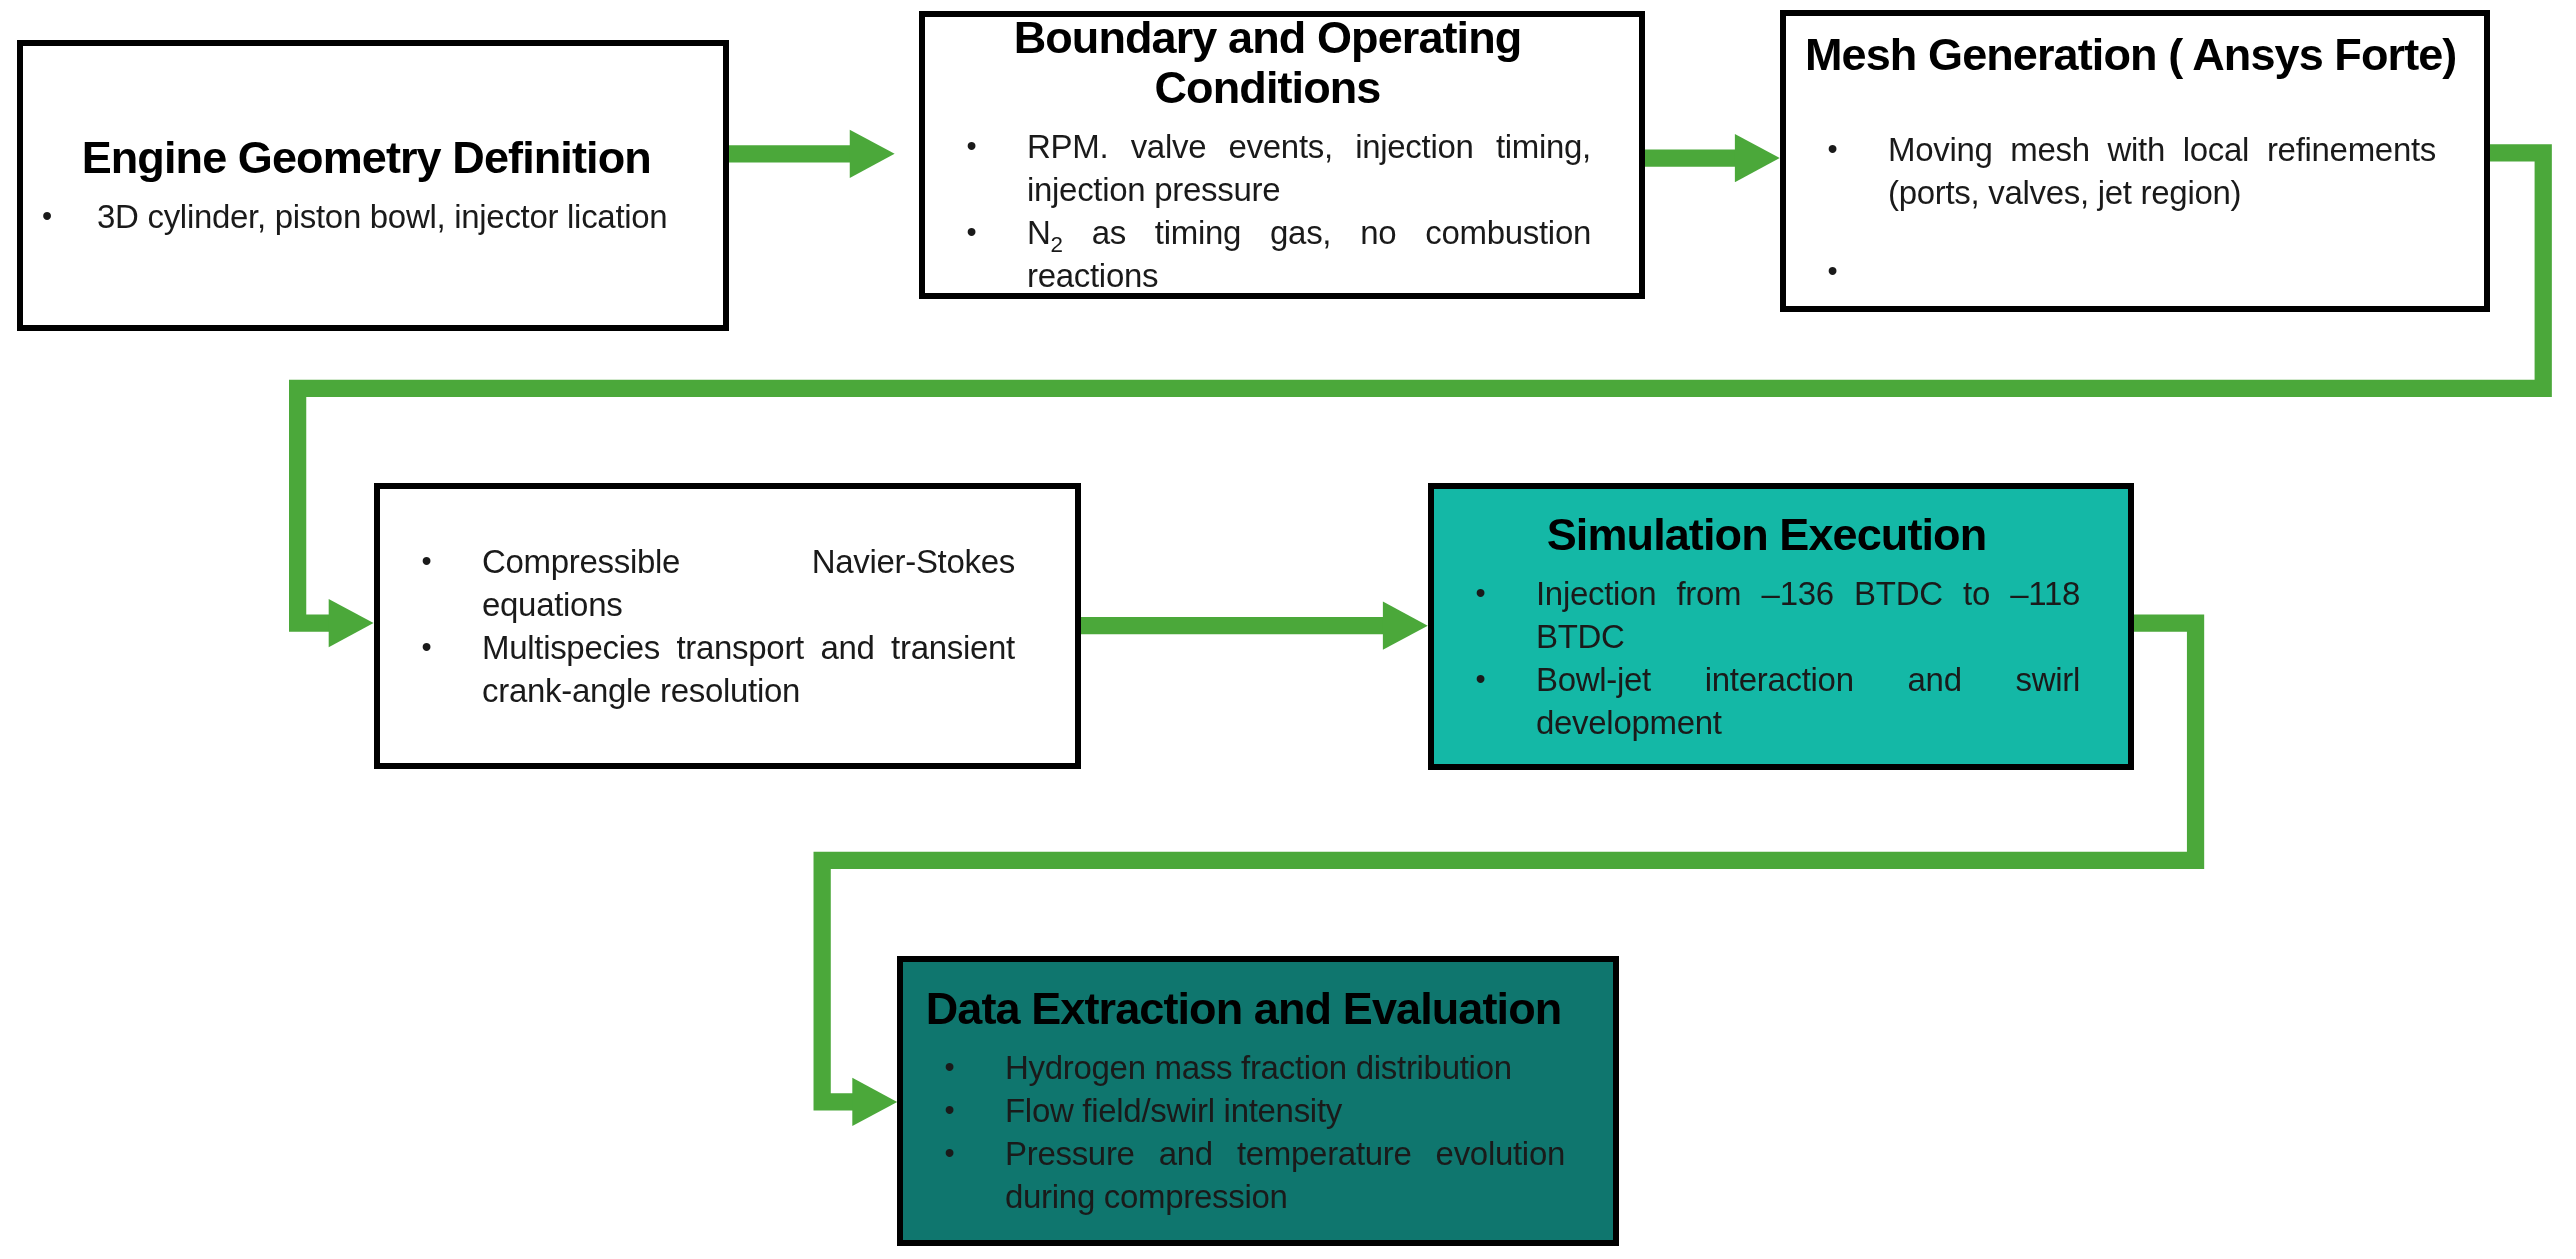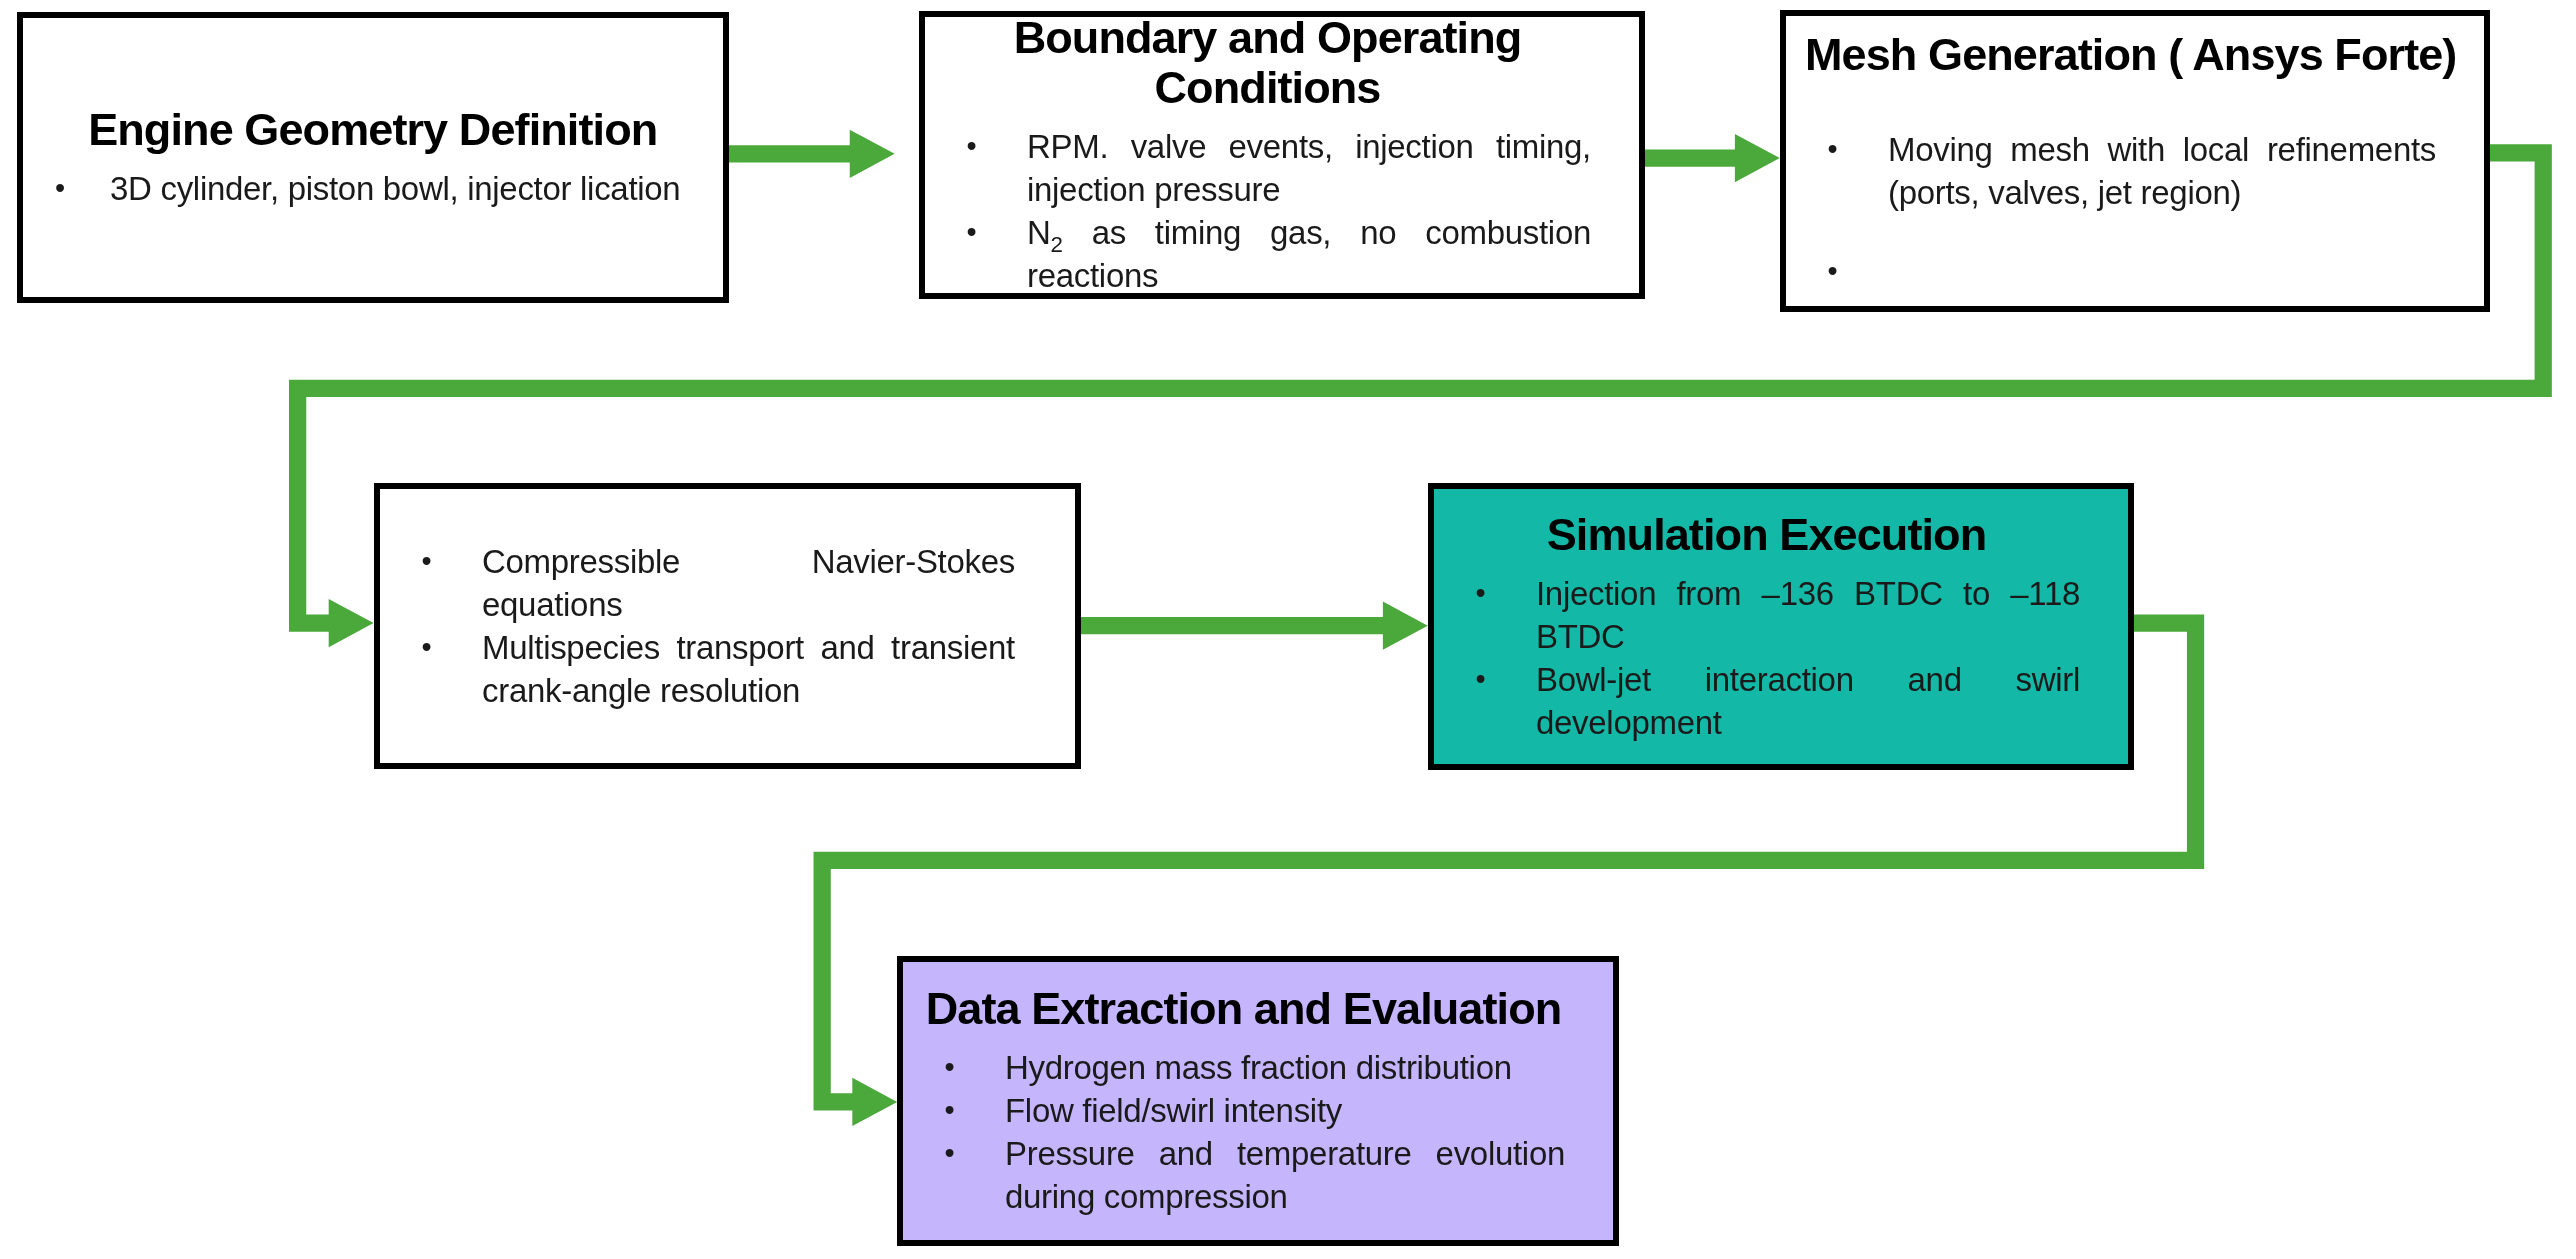--- a/index.html
+++ b/index.html
@@ -25,21 +25,21 @@
   }
   .box {
     position: absolute;
     background: #ffffff;
     border: 6px solid #000000;
     display: flex;
     flex-direction: column;
     justify-content: center;
     padding: 8.6px 48px 8.6px 19px;
   }
-  .box.p-tight { padding-left: 15px; padding-right: 15.5px; }
+  .box.p-tight { padding-left: 2px; padding-right: 15.5px; margin-top: 28px; }
   .title {
     font-size: 45px;
     font-weight: bold;
     letter-spacing: -0.9px;
     line-height: 50px;
     text-align: center;
     color: #000000;
     margin-bottom: 12px;
     white-space: nowrap;
   }
@@ -160,21 +160,21 @@
     </div>
     <div class="bullet">
       <span class="marker">•</span>
       <span class="btext">
         <span class="bline" style="display:block">Bowl-jet interaction and swirl</span>
         <span class="bline" style="display:block">development</span>
       </span>
     </div>
   </div>
 
-  <div class="box" style="left: 897px; top: 956px; width: 722px; height: 290px; border-color: rgb(0, 0, 0); background: #c4b5fd;">
+  <div class="box" style="left: 897px; top: 956px; width: 722px; height: 290px; border-color: rgb(0, 0, 0); background: #0f766e;">
     <div class="title">Data Extraction and Evaluation</div>
     <div class="bullet">
       <span class="marker">•</span>
       <span class="btext">
         <span class="bline" style="display:block">Hydrogen mass fraction distribution</span>
       </span>
     </div>
     <div class="bullet">
       <span class="marker">•</span>
       <span class="btext">

